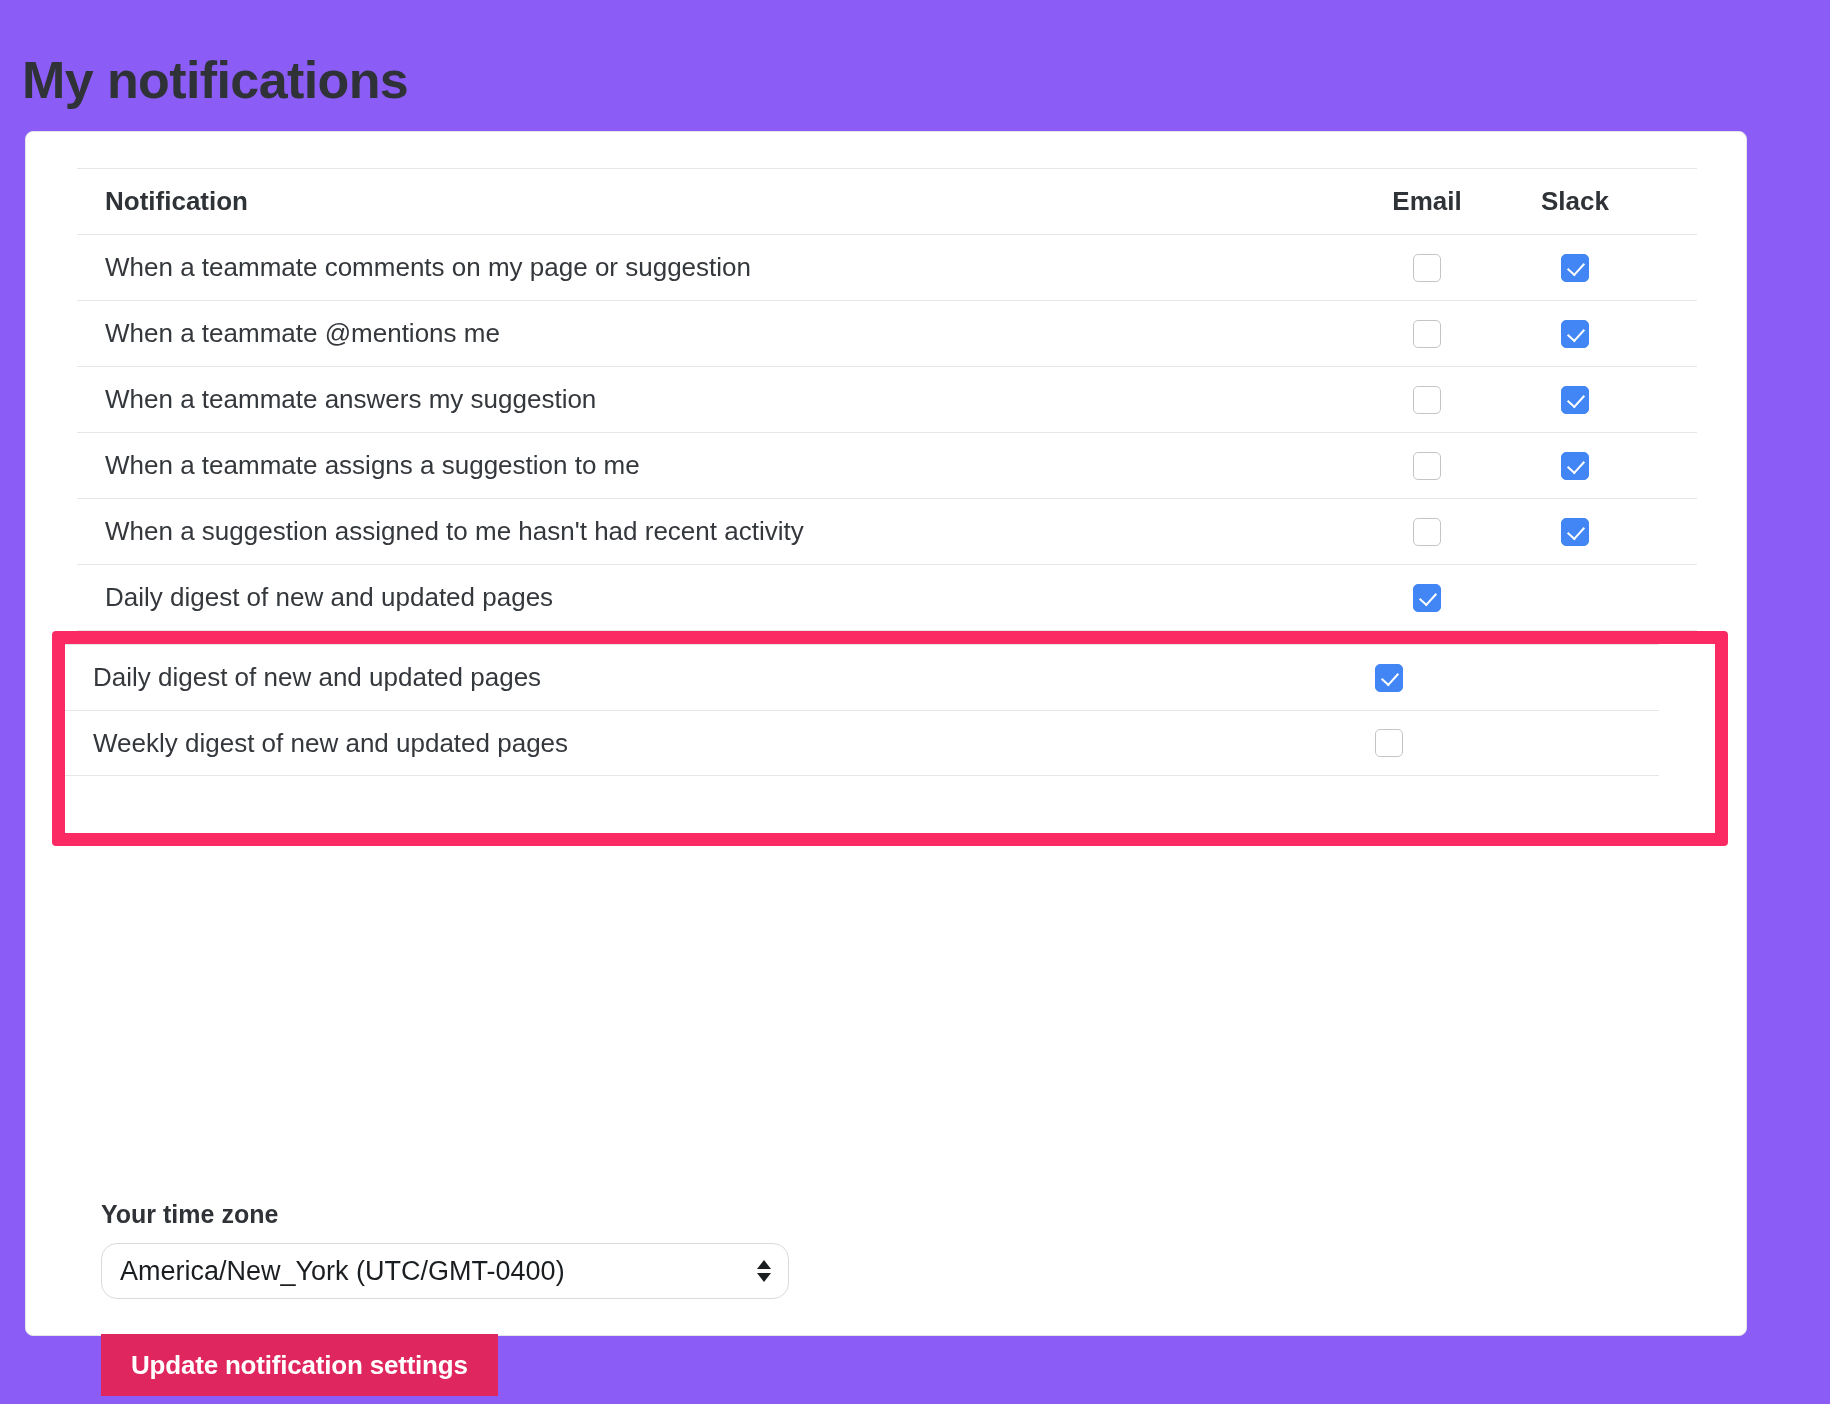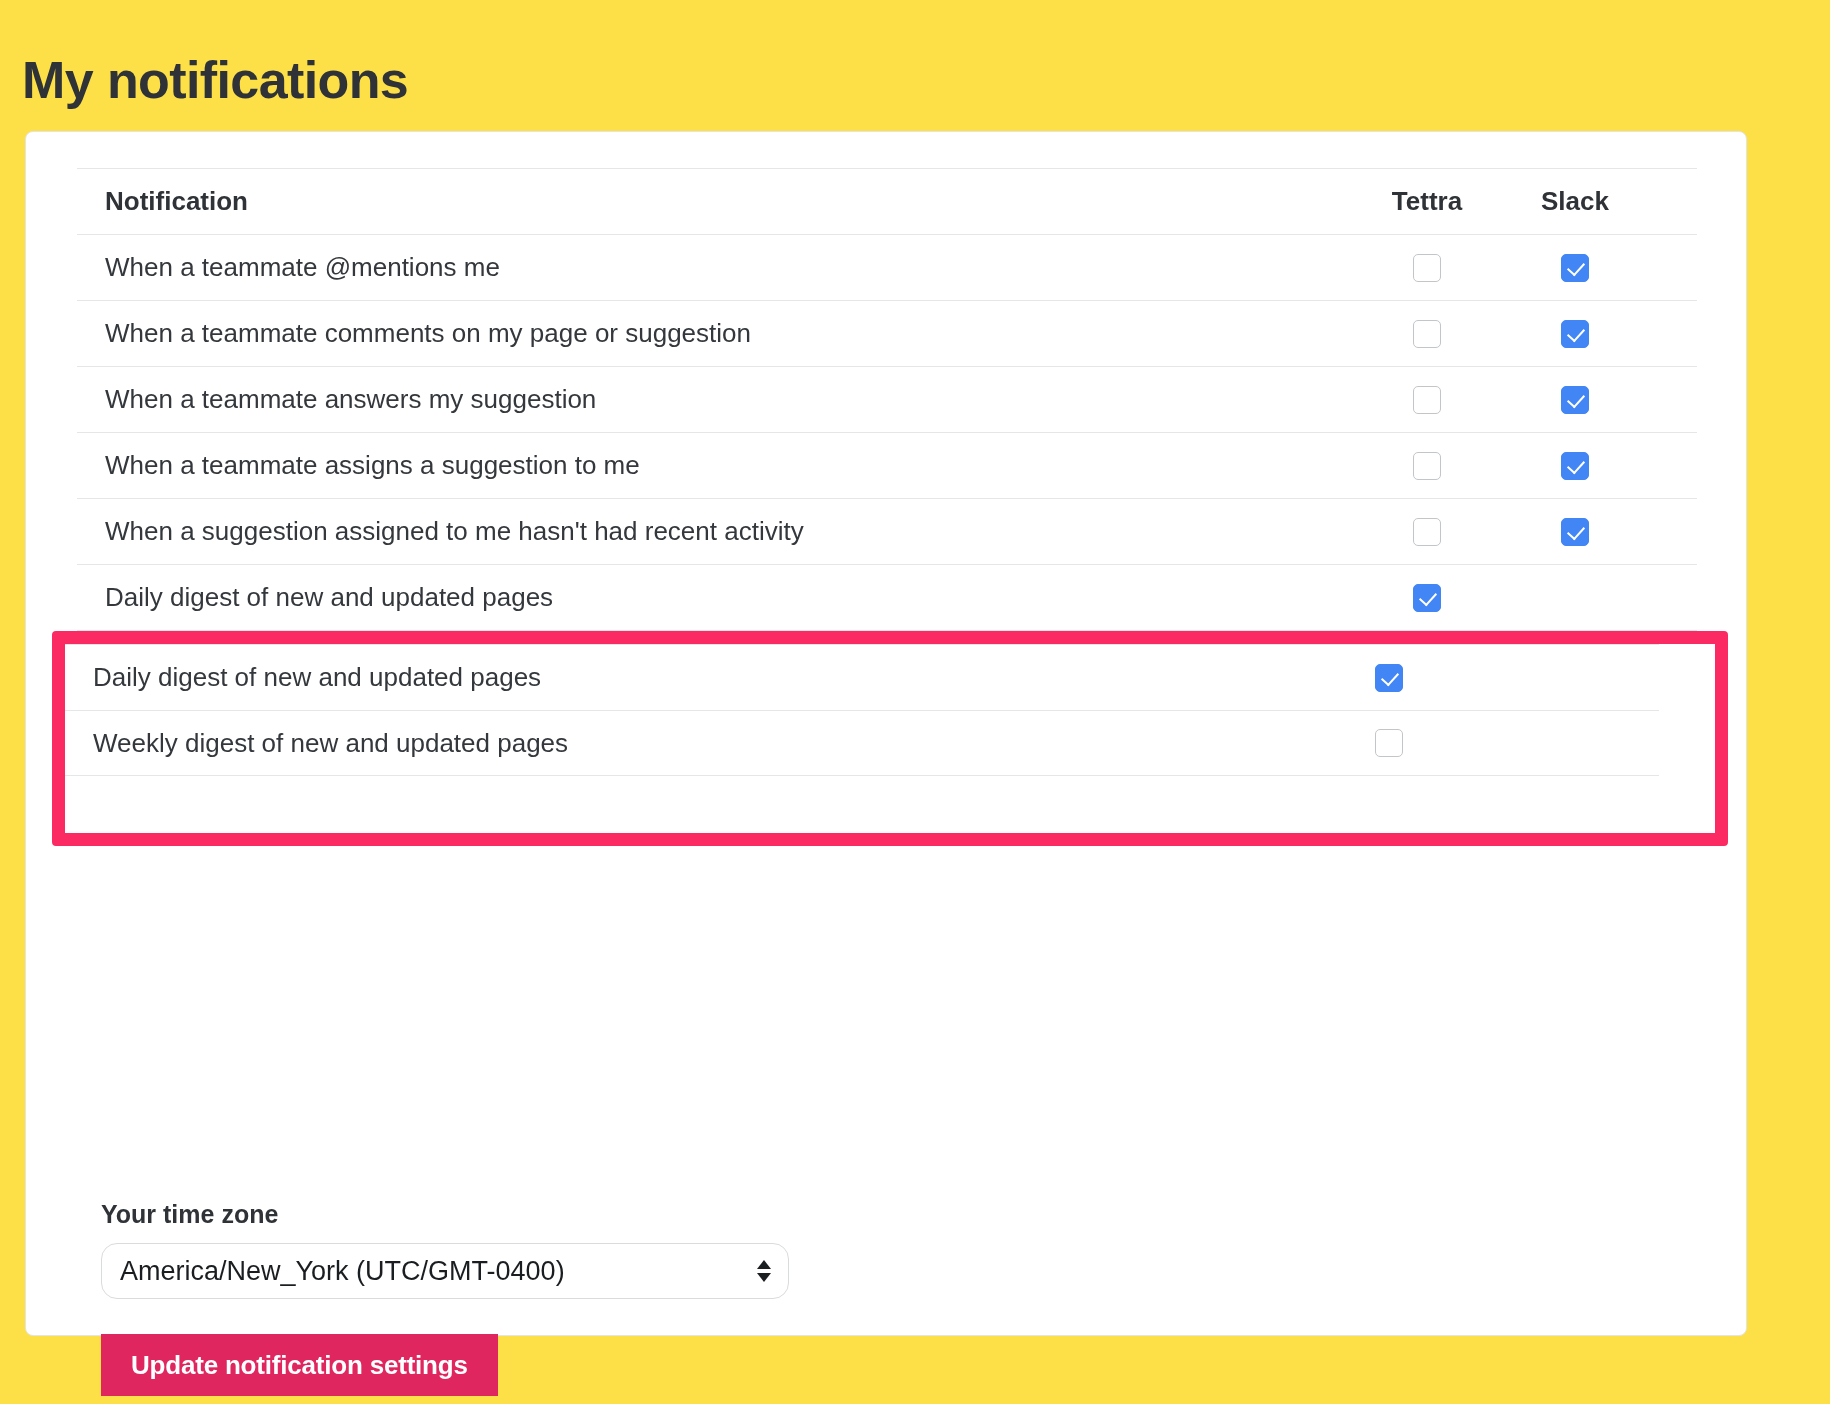--- a/index.html
+++ b/index.html
@@ -11,21 +11,21 @@
     background: #ffffff;
     font-family: "Liberation Sans", sans-serif;
     -webkit-font-smoothing: antialiased;
   }
 
   .page {
     position: relative;
     width: 1830px;
     height: 1404px;
     overflow: hidden;
-    background: #fde047;
+    background: #8b5cf6;
   }
 
   
   .page-title {
     position: absolute;
     left: 22px;
     top: 14px;
     font-size: 52px;
     font-weight: 700;
     color: #2f3337;
@@ -222,36 +222,36 @@
 <div class="page">
 
   <h1 class="page-title">My notifications</h1>
 
   <div class="card">
 
     <div class="table">
 
       <div class="trow head">
         <div class="cell-name">Notification</div>
-        <div class="cell-email">Tettra</div>
+        <div class="cell-email">Email</div>
         <div class="cell-slack">Slack</div>
       </div>
 
       <div class="trow">
+        <div class="cell-name">When a teammate comments on my page or suggestion</div>
+        <div class="cell-email">
+          <span class="cb off"></span>
+        </div>
+        <div class="cell-slack">
+          <span class="cb on"></span>
+        </div>
+      </div>
+
+      <div class="trow">
         <div class="cell-name">When a teammate @mentions me</div>
-        <div class="cell-email">
-          <span class="cb off"></span>
-        </div>
-        <div class="cell-slack">
-          <span class="cb on"></span>
-        </div>
-      </div>
-
-      <div class="trow">
-        <div class="cell-name">When a teammate comments on my page or suggestion</div>
         <div class="cell-email">
           <span class="cb off"></span>
         </div>
         <div class="cell-slack">
           <span class="cb on"></span>
         </div>
       </div>
 
       <div class="trow">
         <div class="cell-name">When a teammate answers my suggestion</div>

